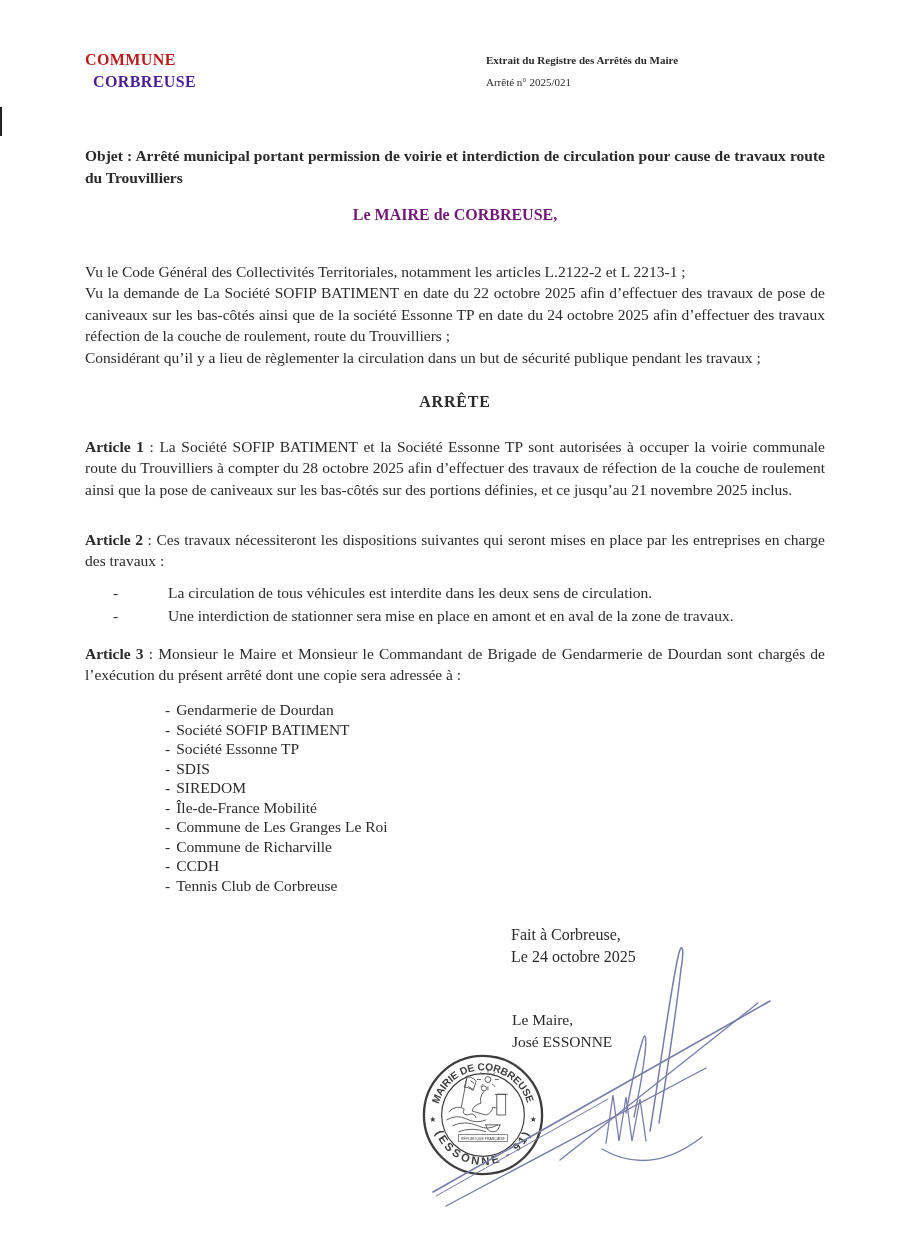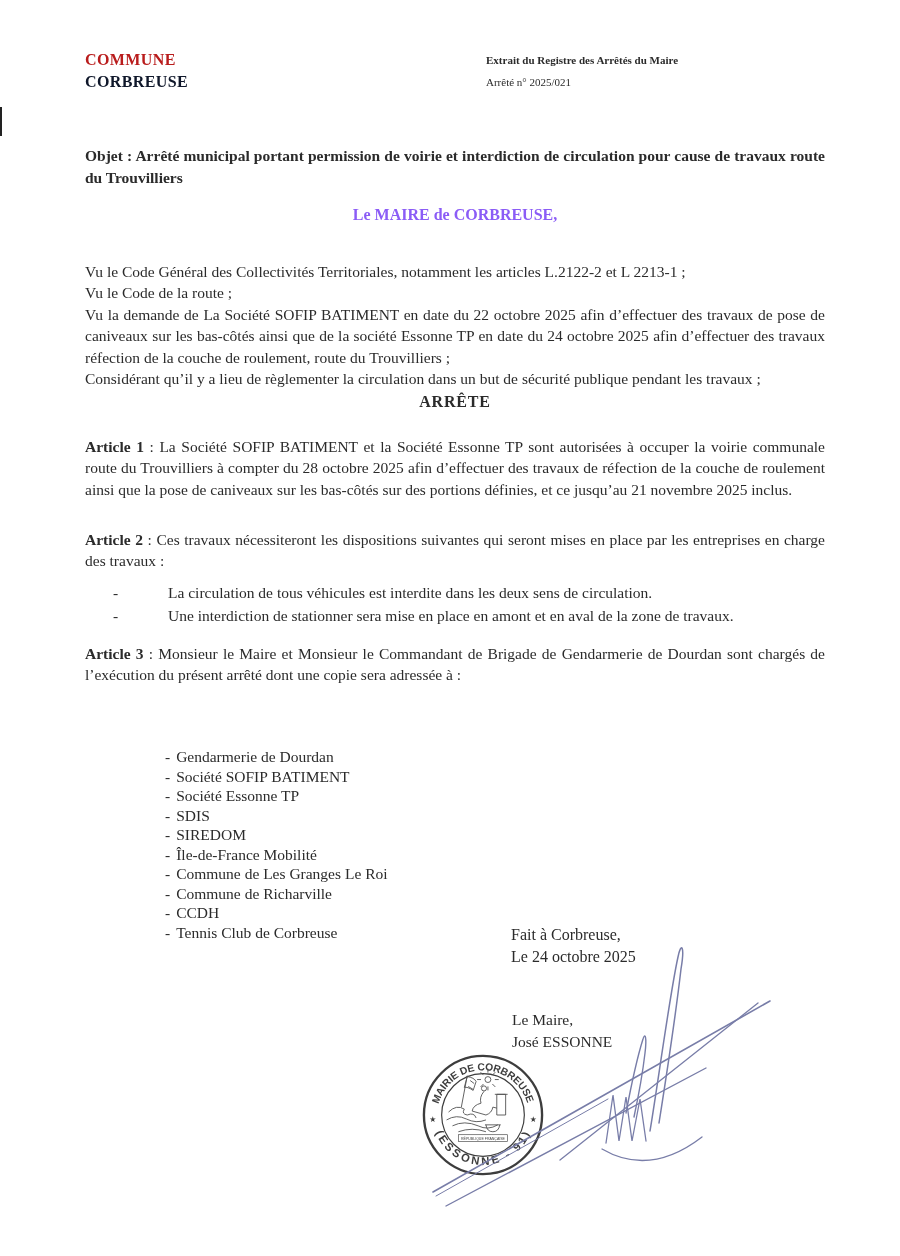--- a/index.html
+++ b/index.html
@@ -8,42 +8,42 @@
     font-family:"Liberation Serif","DejaVu Serif",serif; color:#2b2b2b;
     overflow:hidden;
   }
   .abs { position:absolute; }
   p { margin:0; }
   .bold { font-weight:bold; }
   .justify { text-align:justify; }
 
   .hdr-left  { left:85px; top:49px; font-size:16px; font-weight:bold; line-height:22px; letter-spacing:.4px; }
   .hdr-left .muted { color:#b91c1c; }
-  .hdr-left .dark  { color:#0f172a; }
+  .hdr-left .dark  { color:#4c1d95;margin-left:8px; }
   .hdr-right { left:486px; top:49px; font-size:11px; line-height:22px; }
 
   .objet { left:85px; top:145px; width:740px; font-size:15.5px; font-weight:bold; line-height:22px; text-align:justify; }
   .objet .u { text-underline-offset:2px; }
 
-  .salutation { left:85px; top:206px; width:740px; text-align:center; font-weight:bold; font-size:16px; color:#8b5cf6; }
+  .salutation { left:85px; top:206px; width:740px; text-align:center; font-weight:bold; font-size:16px; color:#701a75; }
 
   .considerants { left:85px; top:261px; width:740px; font-size:15.5px; line-height:21.4px; }
 
   .arrete { left:85px; top:393px; width:740px; text-align:center; font-weight:bold; font-size:16px; letter-spacing:.8px; }
 
   .article { left:85px; top:0; width:740px; font-size:15.5px; line-height:21.3px; }
   .a1 { top:436px; }
   .a2 { top:529px; }
   .a3 { top:643px; }
 
   .bullets { left:113px; top:582px; font-size:15.5px; line-height:22.5px; }
   .bullet-row { display:flex; }
   .bullet-dash { width:55px; flex:0 0 55px; }
 
-  .dest-list { left:165px; top:700px; font-size:15.5px; line-height:19.5px;margin-top:47px; }
+  .dest-list { left:165px; top:700px; font-size:15.5px; line-height:19.5px; }
   .dest-row .dash { margin-right:6px; }
 
   .closing-place  { left:511px; top:924px;  font-size:16px; line-height:22px; }
   .closing-signer { left:512px; top:1009px; font-size:15.5px; line-height:22px; }
 
   .scan-artifact { left:0; top:107px; width:2px; height:29px; background:#222222; }
 
   .stamp { left:419px; top:1051px; width:128px; height:128px; z-index:1; }
   .signature { left:408px; top:933px; width:384px; height:282px; z-index:2; }
 </style>
@@ -63,21 +63,20 @@
     <p class="bold">Extrait du Registre des Arrêtés du Maire</p>
     <p>Arrêté n° 2025/021</p>
   </div>
 
   <p class="abs objet"><span class="u">Objet</span><span> : Arrêté municipal portant permission de voirie et interdiction de circulation pour cause de travaux route du Trouvilliers</span></p>
 
   <p class="abs salutation">Le MAIRE de CORBREUSE,</p>
 
   <div class="abs considerants">
     <p class="justify">Vu le Code Général des Collectivités Territoriales, notamment les articles L.2122-2 et L 2213-1 ;</p>
-    <p class="justify">Vu le Code de la route ;</p>
     <p class="justify">Vu la demande de La Société SOFIP BATIMENT en date du 22 octobre 2025 afin d’effectuer des travaux de pose de caniveaux sur les bas-côtés ainsi que de la société Essonne TP en date du 24 octobre 2025 afin d’effectuer des travaux réfection de la couche de roulement, route du Trouvilliers ;</p>
     <p class="justify">Considérant qu’il y a lieu de règlementer la circulation dans un but de sécurité publique pendant les travaux ;</p>
   </div>
 
   <p class="abs arrete">ARRÊTE</p>
 
   <p class="abs article a1 justify"><span class="bold">Article 1</span><span> : La Société SOFIP BATIMENT et la Société Essonne TP sont autorisées à occuper la voirie communale route du Trouvilliers à compter du 28 octobre 2025 afin d’effectuer des travaux de réfection de la couche de roulement ainsi que la pose de caniveaux sur les bas-côtés sur des portions définies, et ce jusqu’au 21 novembre 2025 inclus.</span></p>
 
   <p class="abs article a2 justify"><span class="bold">Article 2</span><span> : Ces travaux nécessiteront les dispositions suivantes qui seront mises en place par les entreprises en charge des travaux :</span></p>
 

